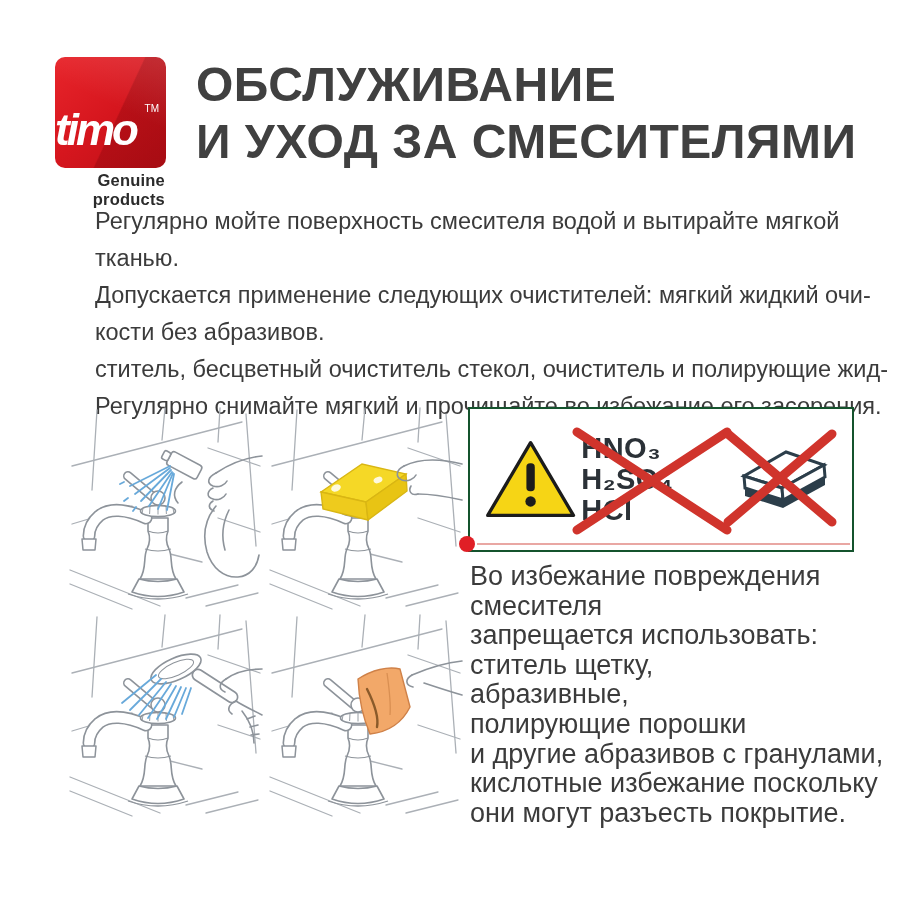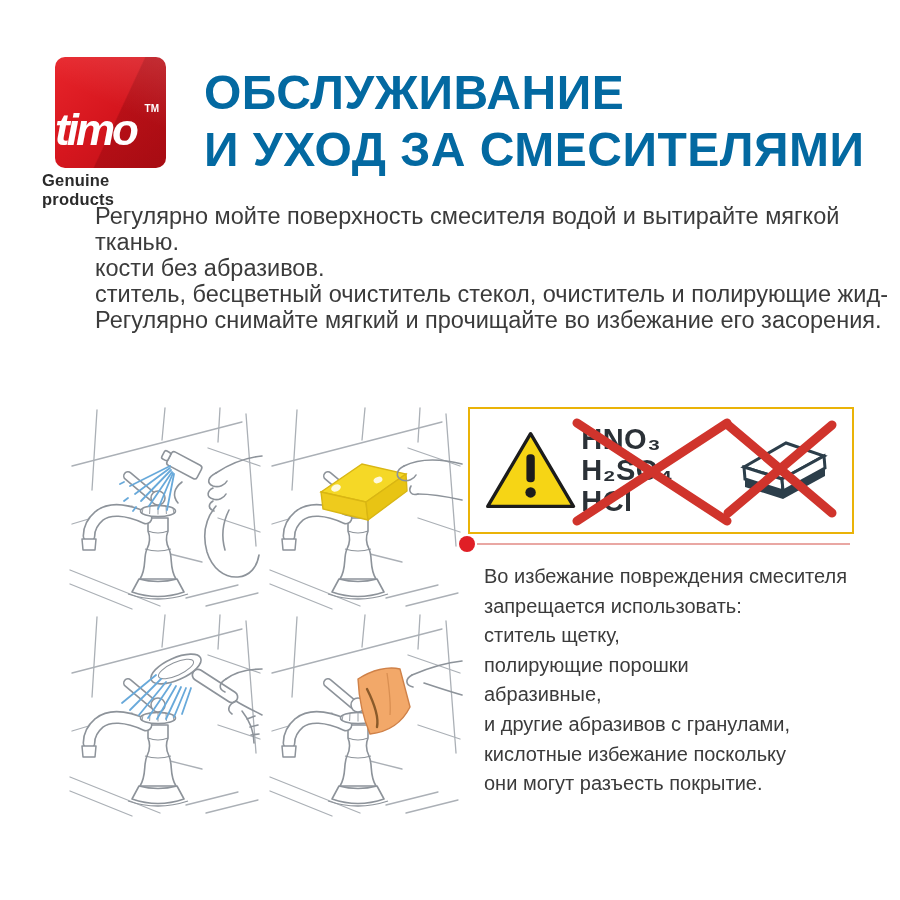--- a/index.html
+++ b/index.html
@@ -7,53 +7,53 @@
         font-family:"Liberation Sans","DejaVu Sans",sans-serif;}
 
   
   .logo-square{position:absolute;left:55px;top:57px;width:111px;height:111px;border-radius:10px;
     background:
       linear-gradient(205deg, rgba(255,255,255,.12), rgba(255,255,255,0) 45%),
       linear-gradient(115deg, rgba(0,0,0,0) 55%, rgba(110,0,6,.28) 56%),
       linear-gradient(140deg,#e8252b 0%,#d6161e 50%,#bc1017 100%);}
   .logo-word{position:absolute;left:0;right:10px;bottom:16px;text-align:left;color:#ffffff;
     font-size:44px;font-weight:bold;font-style:italic;letter-spacing:-3px;line-height:44px;}
-  .logo-tm{position:absolute;right:7px;top:46px;color:#ffffff;font-size:10px;font-weight:bold;}
-  .logo-tagline{position:absolute;left:42px;top:171px;width:137px;text-align:left;
+  .logo-tm{position:absolute;right:7px;top:46px;color:#ffffff;font-size:10px;font-weight:normal;}
+  .logo-tagline{position:absolute;left:28px;top:171px;width:137px;text-align:right;
     font-size:16.5px;font-weight:bold;color:#2b2b2b;letter-spacing:.2px;}
 
   
-  .title{position:absolute;left:196px;top:56px;margin:8px;font-size:48px;line-height:57px;
-    font-weight:bold;color:#0369a1;letter-spacing:.5px;}
+  .title{position:absolute;left:196px;top:56px;margin:0;font-size:48px;line-height:57px;
+    font-weight:bold;color:#404040;letter-spacing:.5px;}
   .title-line{display:block;white-space:nowrap;}
 
   
-  .intro{position:absolute;left:95px;top:203px;font-size:23.5px;line-height:26px;color:#3b3b3b;}
+  .intro{position:absolute;left:95px;top:203px;font-size:23.5px;line-height:37px;color:#3b3b3b;}
 
   
   .illustrations{position:absolute;left:66px;top:406px;width:400px;height:414px;
     display:grid;grid-template-columns:200px 200px;grid-template-rows:207px 207px;}
   .scene{width:200px;height:207px;display:block;}
 
   
-  .warning-box{position:absolute;left:468px;top:407px;width:386px;height:127px;box-sizing:border-box;
-    border:2px solid #eab308;background:#fff;display:flex;align-items:center;
+  .warning-box{position:absolute;left:468px;top:407px;width:386px;height:145px;box-sizing:border-box;
+    border:2px solid #14532d;background:#fff;display:flex;align-items:center;
     justify-content:space-between;padding:0 12px 0 14px;}
   .chem-wrap{position:relative;width:150px;height:104px;padding-left:4px;box-sizing:border-box;
     display:flex;flex-direction:column;justify-content:center;}
   .chem-line{font-size:29px;line-height:31px;font-weight:bold;color:#2b3137;letter-spacing:.5px;}
   .cross-overlay{position:absolute;left:-8px;top:-4px;pointer-events:none;}
   .sponge-wrap{position:relative;width:120px;height:100px;}
 
   
   .red-dot{position:absolute;left:459px;top:536px;width:16px;height:16px;border-radius:50%;background:#e01f26;}
   .red-rule{position:absolute;left:477px;top:543px;width:373px;height:2px;background:#e9a7a3;}
 
   
-  .prohibition{position:absolute;left:470px;top:562px;font-size:20px;line-height:29.6px;color:#3b3b3b;margin-left:14px;}
+  .prohibition{position:absolute;left:470px;top:562px;font-size:27px;line-height:29.6px;color:#3b3b3b;}
 </style>
 </head>
 <body>
 
 <div class="page">
 
   <svg width="0" height="0" style="position:absolute" aria-hidden="true">
     <defs>
       <g id="tiles" fill="none" stroke="#abb0b6" stroke-width="1.3" stroke-linecap="round">
         <path d="M31,4 L26,84"></path>
@@ -96,20 +96,21 @@
     <div class="logo-tagline">Genuine products</div>
   </div>
 
   <h1 class="title">
     <span class="title-line">ОБСЛУЖИВАНИЕ</span>
     <span class="title-line">И УХОД ЗА СМЕСИТЕЛЯМИ</span>
   </h1>
 
   <section class="intro">
     <div>Регулярно мойте поверхность смесителя водой и вытирайте мягкой тканью.</div>
+    <div>Допускается применение следующих очистителей: мягкий жидкий очи-</div>
     <div>кости без абразивов.</div>
     <div>ститель, бесцветный очиститель стекол, очиститель и полирующие жид-</div>
     <div>Регулярно снимайте мягкий и прочищайте во избежание его засорения.</div>
   </section>
 
   <section class="illustrations">
 
     <svg class="scene" viewBox="0 0 200 207">
       <use href="#tiles" xlink:href="#tiles"></use>
       <use href="#faucet" xlink:href="#faucet"></use>
@@ -235,20 +236,20 @@
     </div>
   </aside>
 
   <div class="red-dot"></div>
   <div class="red-rule"></div>
 
   <section class="prohibition">
     <div>Во избежание повреждения смесителя</div>
     <div>запрещается использовать:</div>
     <div>ститель щетку,</div>
+    <div>абразивные,</div>
     <div>полирующие порошки</div>
-    <div>абразивные,</div>
     <div>и другие абразивов с гранулами,</div>
     <div>кислотные избежание поскольку</div>
     <div>они могут разъесть покрытие.</div>
   </section>
 
 </div>
 
 </body></html>

